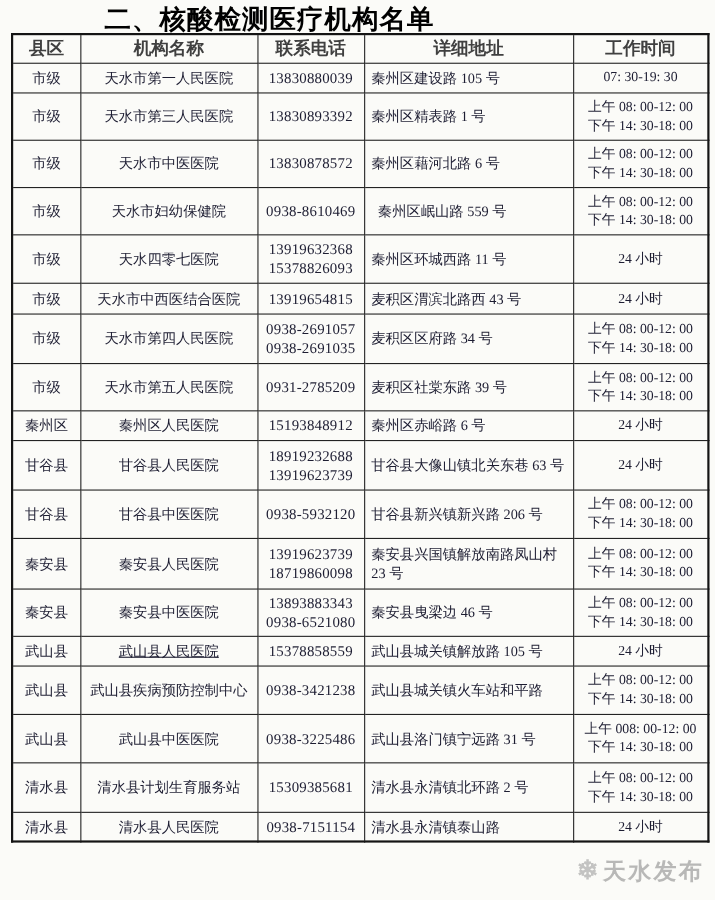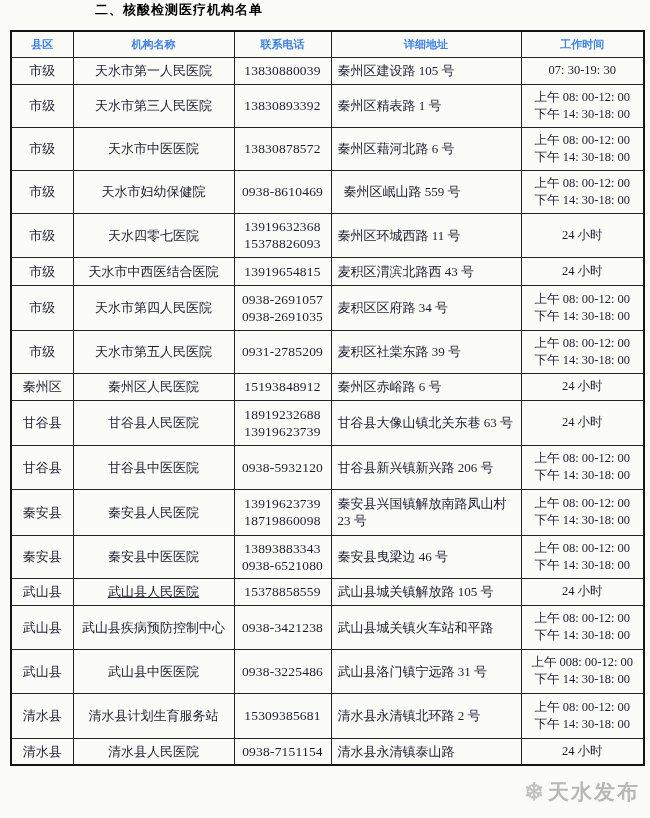--- a/index.html
+++ b/index.html
@@ -14,21 +14,21 @@
     font-family: "Liberation Serif", serif;
     color: #1d1d32;
     overflow: hidden;
   }
   .page-title {
     position: absolute;
     left: 95px;
     top: 1px;
     font-family: "Liberation Sans", sans-serif;
     font-weight: bold;
-    font-size: 13px;
+    font-size: 24px;
     letter-spacing: 1px;
     color: #000000;
     white-space: nowrap;
   }
   table.inst-table {
     position: absolute;
     left: 10px;
     top: 30px;
     width: 633px;
     border-collapse: collapse;
@@ -42,22 +42,22 @@
     font-size: 13px;
     line-height: 17px;
     text-align: center;
     vertical-align: middle;
     color: #1d1d32;
     overflow: hidden;
   }
   .inst-table th {
     font-family: "Liberation Sans", sans-serif;
     font-weight: bold;
-    font-size: 11px;
-    color: #3b82f6;
+    font-size: 16px;
+    color: #404040;
     height: 26px;
     background: #fbfbf8;
   }
   .inst-table td.addr {
     text-align: left;
     padding-left: 6px;
   }
   .inst-table td.phone {
     font-size: 13.5px;
     letter-spacing: 0.2px;

